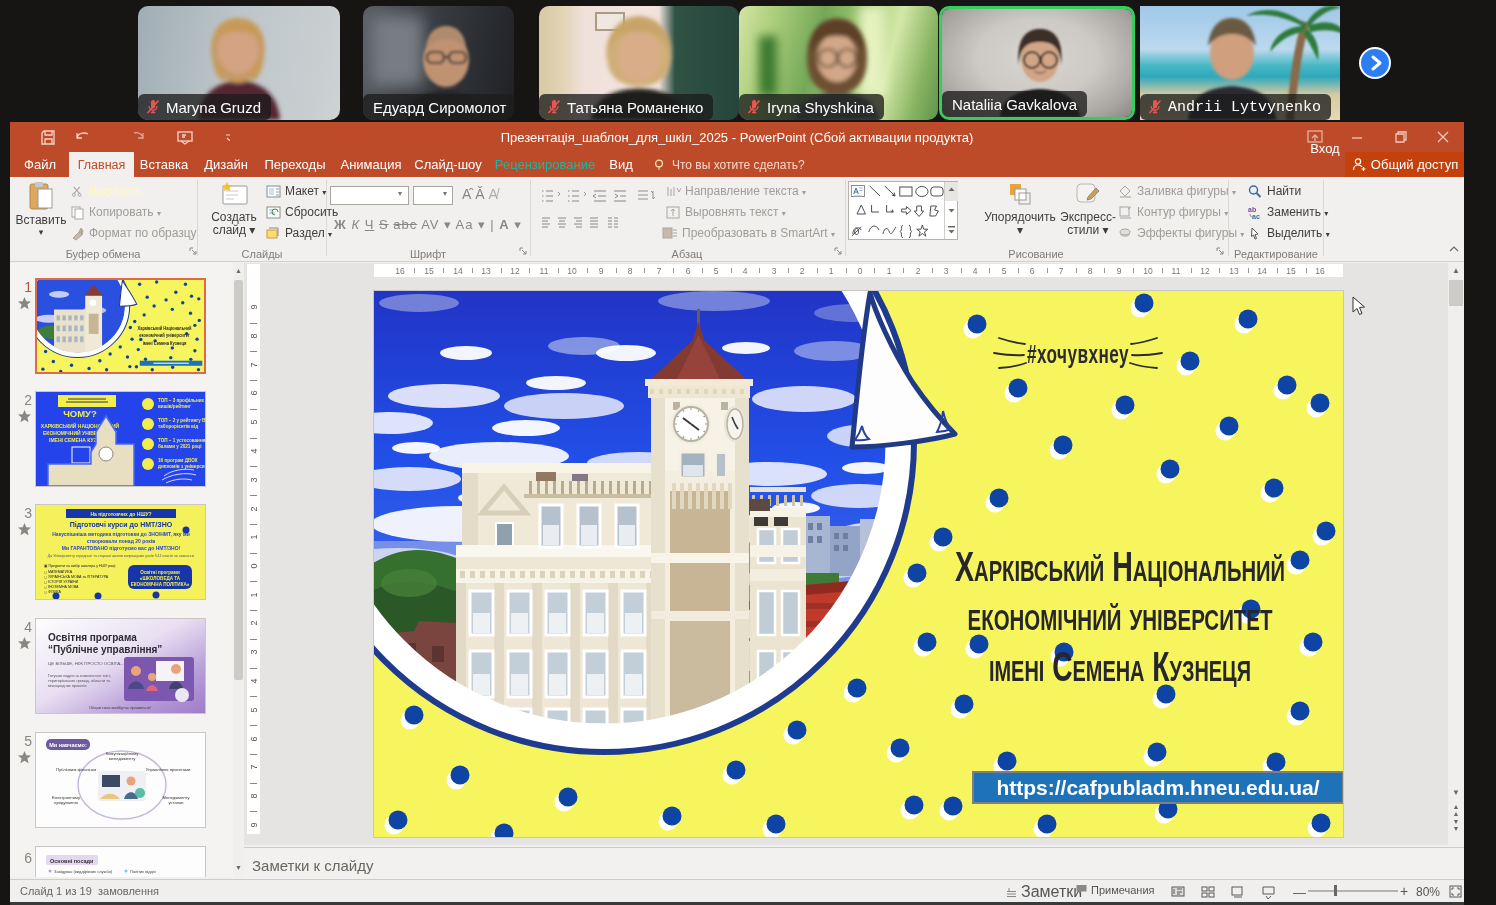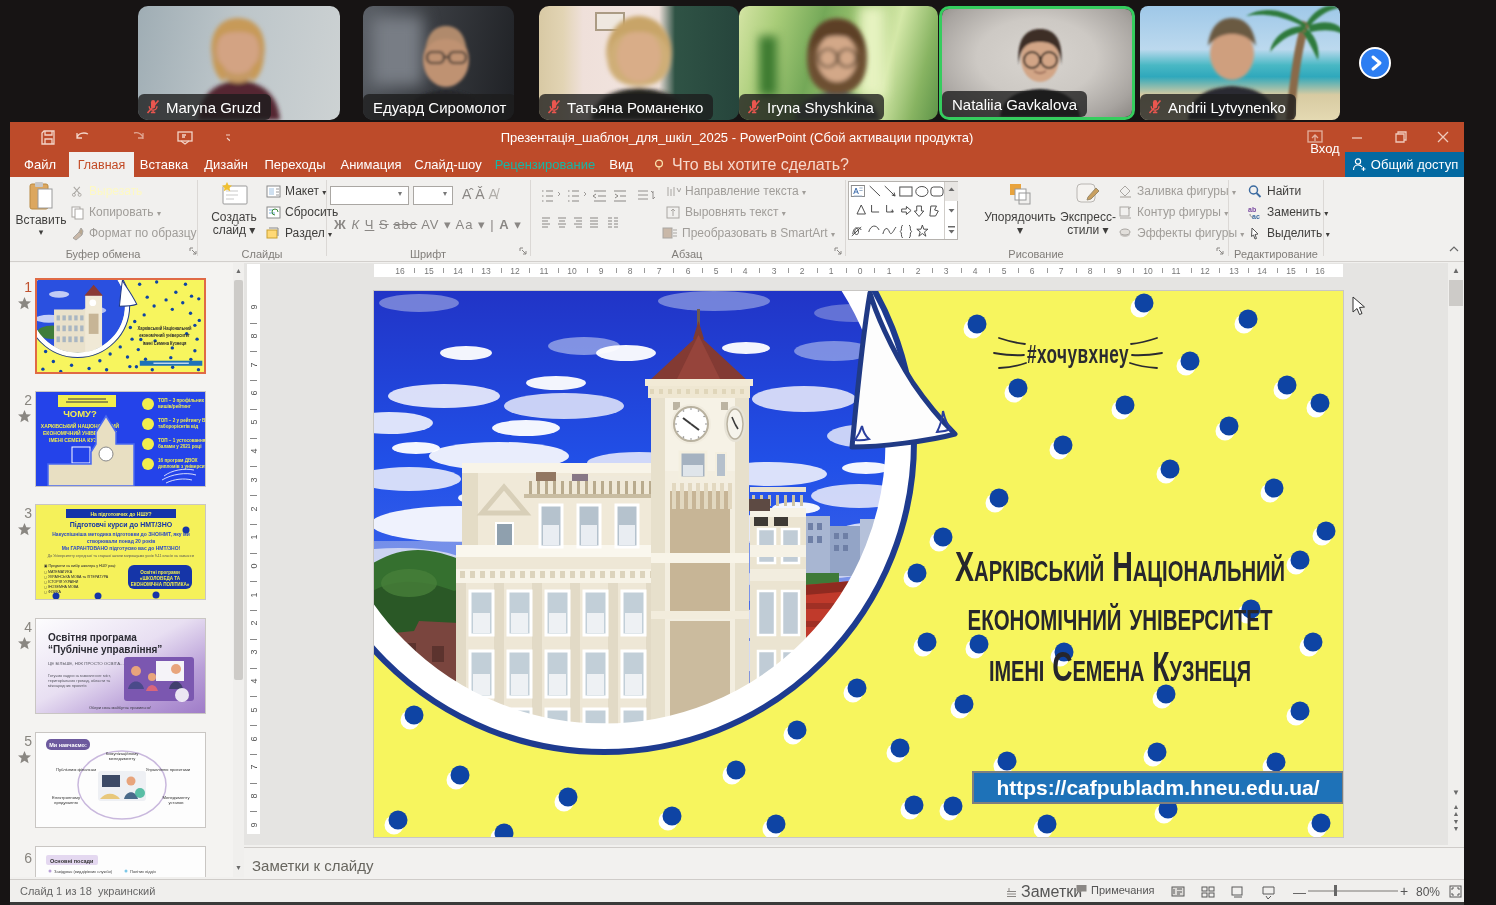--- a/index.html
+++ b/index.html
@@ -108,21 +108,21 @@
         <path d="M92 62 C96 65 100 65 104 62" stroke="#8a5a4a" stroke-width="1.5" fill="none"></path>
       </g>
       <defs>
         <filter id="b5">
           <feGaussianBlur stdDeviation="1.2"></feGaussianBlur>
         </filter>
       </defs>
     </svg>
     <div class="lbl" style="left:0;bottom:0;height:26px;padding:0 10px">Nataliia Gavkalova</div>
   </div>
-<div class="abs" style="left:1140px;top:6px;width:200px;height:114px;border-radius:8px;overflow:hidden;">
+<div class="abs" style="left:1140px;top:6px;width:200px;height:114px;border-radius:0;overflow:hidden;font-family:Liberation Mono, monospace;">
     <div class="abs" style="left:0;top:0;width:100%;height:100%;background:linear-gradient(180deg,#9fc8e8 0%,#bcd9ee 38%,#49b8c4 52%,#2fa8bc 62%,#d8cba2 78%,#e4d9b2 100%)"></div>
     <svg class="abs" style="left:0;top:0" width="200" height="114" viewBox="0 0 200 114">
       <g filter="url(#b6c)">
         <path d="M150 114 C154 70 158 40 166 16" stroke="#8a6a4a" stroke-width="8" fill="none"></path>
         <path d="M166 18 C144 2 122 0 106 10 C128 6 148 12 166 22 Z M166 18 C176 0 192 -4 202 2 C190 2 178 10 170 20 Z M168 20 C188 12 202 18 206 30 C194 22 180 24 170 26 Z M164 20 C146 20 132 32 130 46 C142 32 154 26 166 26 Z M166 22 C176 30 180 42 178 54 C172 42 168 34 162 26 Z" fill="#2e7a3c"></path>
       </g>
       <g filter="url(#b6)">
         <path d="M48 114 C50 92 64 82 92 80 C120 82 134 92 136 114 Z" fill="#2a2c30"></path>
         <ellipse cx="92" cy="48" rx="22" ry="26" fill="#cf9f7e"></ellipse>
         <path d="M68 40 C70 20 80 12 92 12 C104 12 114 20 116 40 C108 30 100 28 92 28 C84 28 76 30 68 40Z" fill="#6b5a42"></path>
@@ -170,26 +170,26 @@
 <div class="abs" style="left:10px;top:152px;width:1454px;height:25px;background:#bd4b2a"></div>
 <div class="abs" style="left:-20px;top:152px;width:120px;height:25px;color:#fff;font-size:13px;display:flex;align-items:center;justify-content:center;white-space:nowrap">Файл</div>
 <div class="abs" style="left:69px;top:152px;width:65px;height:25px;background:#f1f0ee;color:#c24a24;font-size:12.5px;display:flex;align-items:center;justify-content:center;white-space:nowrap">Главная</div>
 <div class="abs" style="left:104px;top:152px;width:120px;height:25px;color:#fff;font-size:13px;display:flex;align-items:center;justify-content:center;white-space:nowrap">Вставка</div>
 <div class="abs" style="left:166px;top:152px;width:120px;height:25px;color:#fff;font-size:13px;display:flex;align-items:center;justify-content:center;white-space:nowrap">Дизайн</div>
 <div class="abs" style="left:235px;top:152px;width:120px;height:25px;color:#fff;font-size:13px;display:flex;align-items:center;justify-content:center;white-space:nowrap">Переходы</div>
 <div class="abs" style="left:311px;top:152px;width:120px;height:25px;color:#fff;font-size:13px;display:flex;align-items:center;justify-content:center;white-space:nowrap">Анимация</div>
 <div class="abs" style="left:388px;top:152px;width:120px;height:25px;color:#fff;font-size:13px;display:flex;align-items:center;justify-content:center;white-space:nowrap">Слайд-шоу</div>
 <div class="abs" style="left:485px;top:152px;width:120px;height:25px;color:#14b8a6;font-size:13px;display:flex;align-items:center;justify-content:center;white-space:nowrap">Рецензирование</div>
 <div class="abs" style="left:561px;top:152px;width:120px;height:25px;color:#fff;font-size:13px;display:flex;align-items:center;justify-content:center;white-space:nowrap">Вид</div>
-<div class="abs" style="left:652px;top:152px;height:25px;display:flex;align-items:center;color:#f6d9cd;font-size:16px"><svg width="14" height="14" viewBox="0 0 14 14" style="margin-right:6px">
+<div class="abs" style="left:652px;top:152px;height:25px;display:flex;align-items:center;color:#f6d9cd;font-size:12px"><svg width="14" height="14" viewBox="0 0 14 14" style="margin-right:6px">
       <circle cx="7" cy="5.5" r="3.4" fill="none" stroke="#f9e2ad" stroke-width="1.3"></circle>
       <path d="M5.7 9 h2.6 M6 11 h2" stroke="#f9e2ad" stroke-width="1.2"></path>
     </svg>Что вы хотите сделать?</div>
 <div class="abs" style="left:1305px;top:136px;width:40px;height:25px;color:#fff;font-size:13px;display:flex;align-items:center;justify-content:center">Вход</div>
-<div class="abs" style="left:1345px;top:152px;width:119px;height:25px;background:#0369a1;color:#fff;font-size:13px;display:flex;align-items:center;justify-content:center;white-space:nowrap"><svg width="15" height="15" viewBox="0 0 15 15" style="margin-right:5px;flex:none">
+<div class="abs" style="left:1345px;top:152px;width:119px;height:25px;background:#c2410c;color:#fff;font-size:13px;display:flex;align-items:center;justify-content:center;white-space:nowrap"><svg width="15" height="15" viewBox="0 0 15 15" style="margin-right:5px;flex:none">
       <circle cx="7" cy="4.5" r="2.6" fill="none" stroke="#fff" stroke-width="1.2"></circle>
       <path d="M2.5 13 C2.5 9.5 5 8 7 8 C9 8 10.5 9 11 10" fill="none" stroke="#fff" stroke-width="1.2"></path>
       <path d="M10.5 12 h4 M12.5 10 v4" stroke="#fff" stroke-width="1.2"></path>
     </svg>Общий доступ</div>
 <div class="abs" style="left:10px;top:177px;width:1454px;height:85px;background:#f1f0ee;border-bottom:1px solid #d2cfcc"></div>
 <div class="abs" style="left:197px;top:180px;width:1px;height:76px;background:#dbd8d5"></div>
 <div class="abs" style="left:326px;top:180px;width:1px;height:76px;background:#dbd8d5"></div>
 <div class="abs" style="left:530px;top:180px;width:1px;height:76px;background:#dbd8d5"></div>
 <div class="abs" style="left:845px;top:180px;width:1px;height:76px;background:#dbd8d5"></div>
 <div class="abs" style="left:1228px;top:180px;width:1px;height:76px;background:#dbd8d5"></div>
@@ -1128,22 +1128,22 @@
 <div class="abs" style="left:1449px;top:280px;width:14px;height:26px;background:#cdcbc8"></div>
 <div class="abs" style="left:1448px;top:785px;width:16px;height:16px;color:#6a6a6a;font-size:8px;text-align:center;line-height:16px">▼</div>
 <div class="abs" style="left:1448px;top:803px;width:16px;height:14px;color:#6a6a6a;font-size:7px;text-align:center;line-height:7px">▲<br>▲</div>
 <div class="abs" style="left:1448px;top:818px;width:16px;height:14px;color:#6a6a6a;font-size:7px;text-align:center;line-height:7px">▼<br>▼</div>
 <svg class="abs" style="left:1352px;top:296px" width="16" height="22" viewBox="0 0 16 22">
     <path d="M1 1 L1 16 L5 12.5 L7.5 18.5 L10 17.5 L7.5 11.5 L12.5 11 Z" fill="#fff" stroke="#333" stroke-width="1"></path>
   </svg>
 <div class="abs" style="left:244px;top:847px;width:1220px;height:32px;background:#f2f1ef;border-top:1px solid #cfccc9"></div>
 <div class="abs" style="left:252px;top:857px;font-size:15px;color:#68665f">Заметки к слайду</div>
 <div class="abs" style="left:10px;top:879px;width:1454px;height:23px;background:#f0efed;border-top:1px solid #cfccc9"></div>
-<div class="abs" style="left:20px;top:885px;font-size:11px;color:#666">Слайд 1 из 18</div>
-<div class="abs" style="left:98px;top:885px;font-size:11px;color:#666">украинский</div>
+<div class="abs" style="left:20px;top:885px;font-size:11px;color:#666">Слайд 1 из 19</div>
+<div class="abs" style="left:98px;top:885px;font-size:11px;color:#666">замовлення</div>
 <div class="abs" style="left:1005px;top:883px;display:flex;align-items:center;font-size:16px;color:#555"><svg width="13" height="13" viewBox="0 0 13 13" style="margin-right:3px">
       <path d="M2 10.5 h9 M2 8 h9 M2 5.5 h9 M4 2 v4" stroke="#8a8784" fill="none"></path>
     </svg>Заметки</div>
 <div class="abs" style="left:1075px;top:883px;display:flex;align-items:center;font-size:11px;color:#555"><svg width="13" height="13" viewBox="0 0 13 13" style="margin-right:3px">
       <path d="M1.5 2 h10 v6.5 h-5 l-2.5 2.5 v-2.5 h-2.5 Z" fill="#8a8784"></path>
     </svg>Примечания</div>
 <svg class="abs" style="left:1170px;top:883px" width="110" height="18" viewBox="0 0 110 18">
     <g stroke="#5a5a5a" fill="none">
       <rect x="2" y="4" width="12" height="9" fill="#dcdad7"></rect>
       <path d="M4 6 v5 M7 6 h5 M7 9 h5 M7 11 h3"></path>

